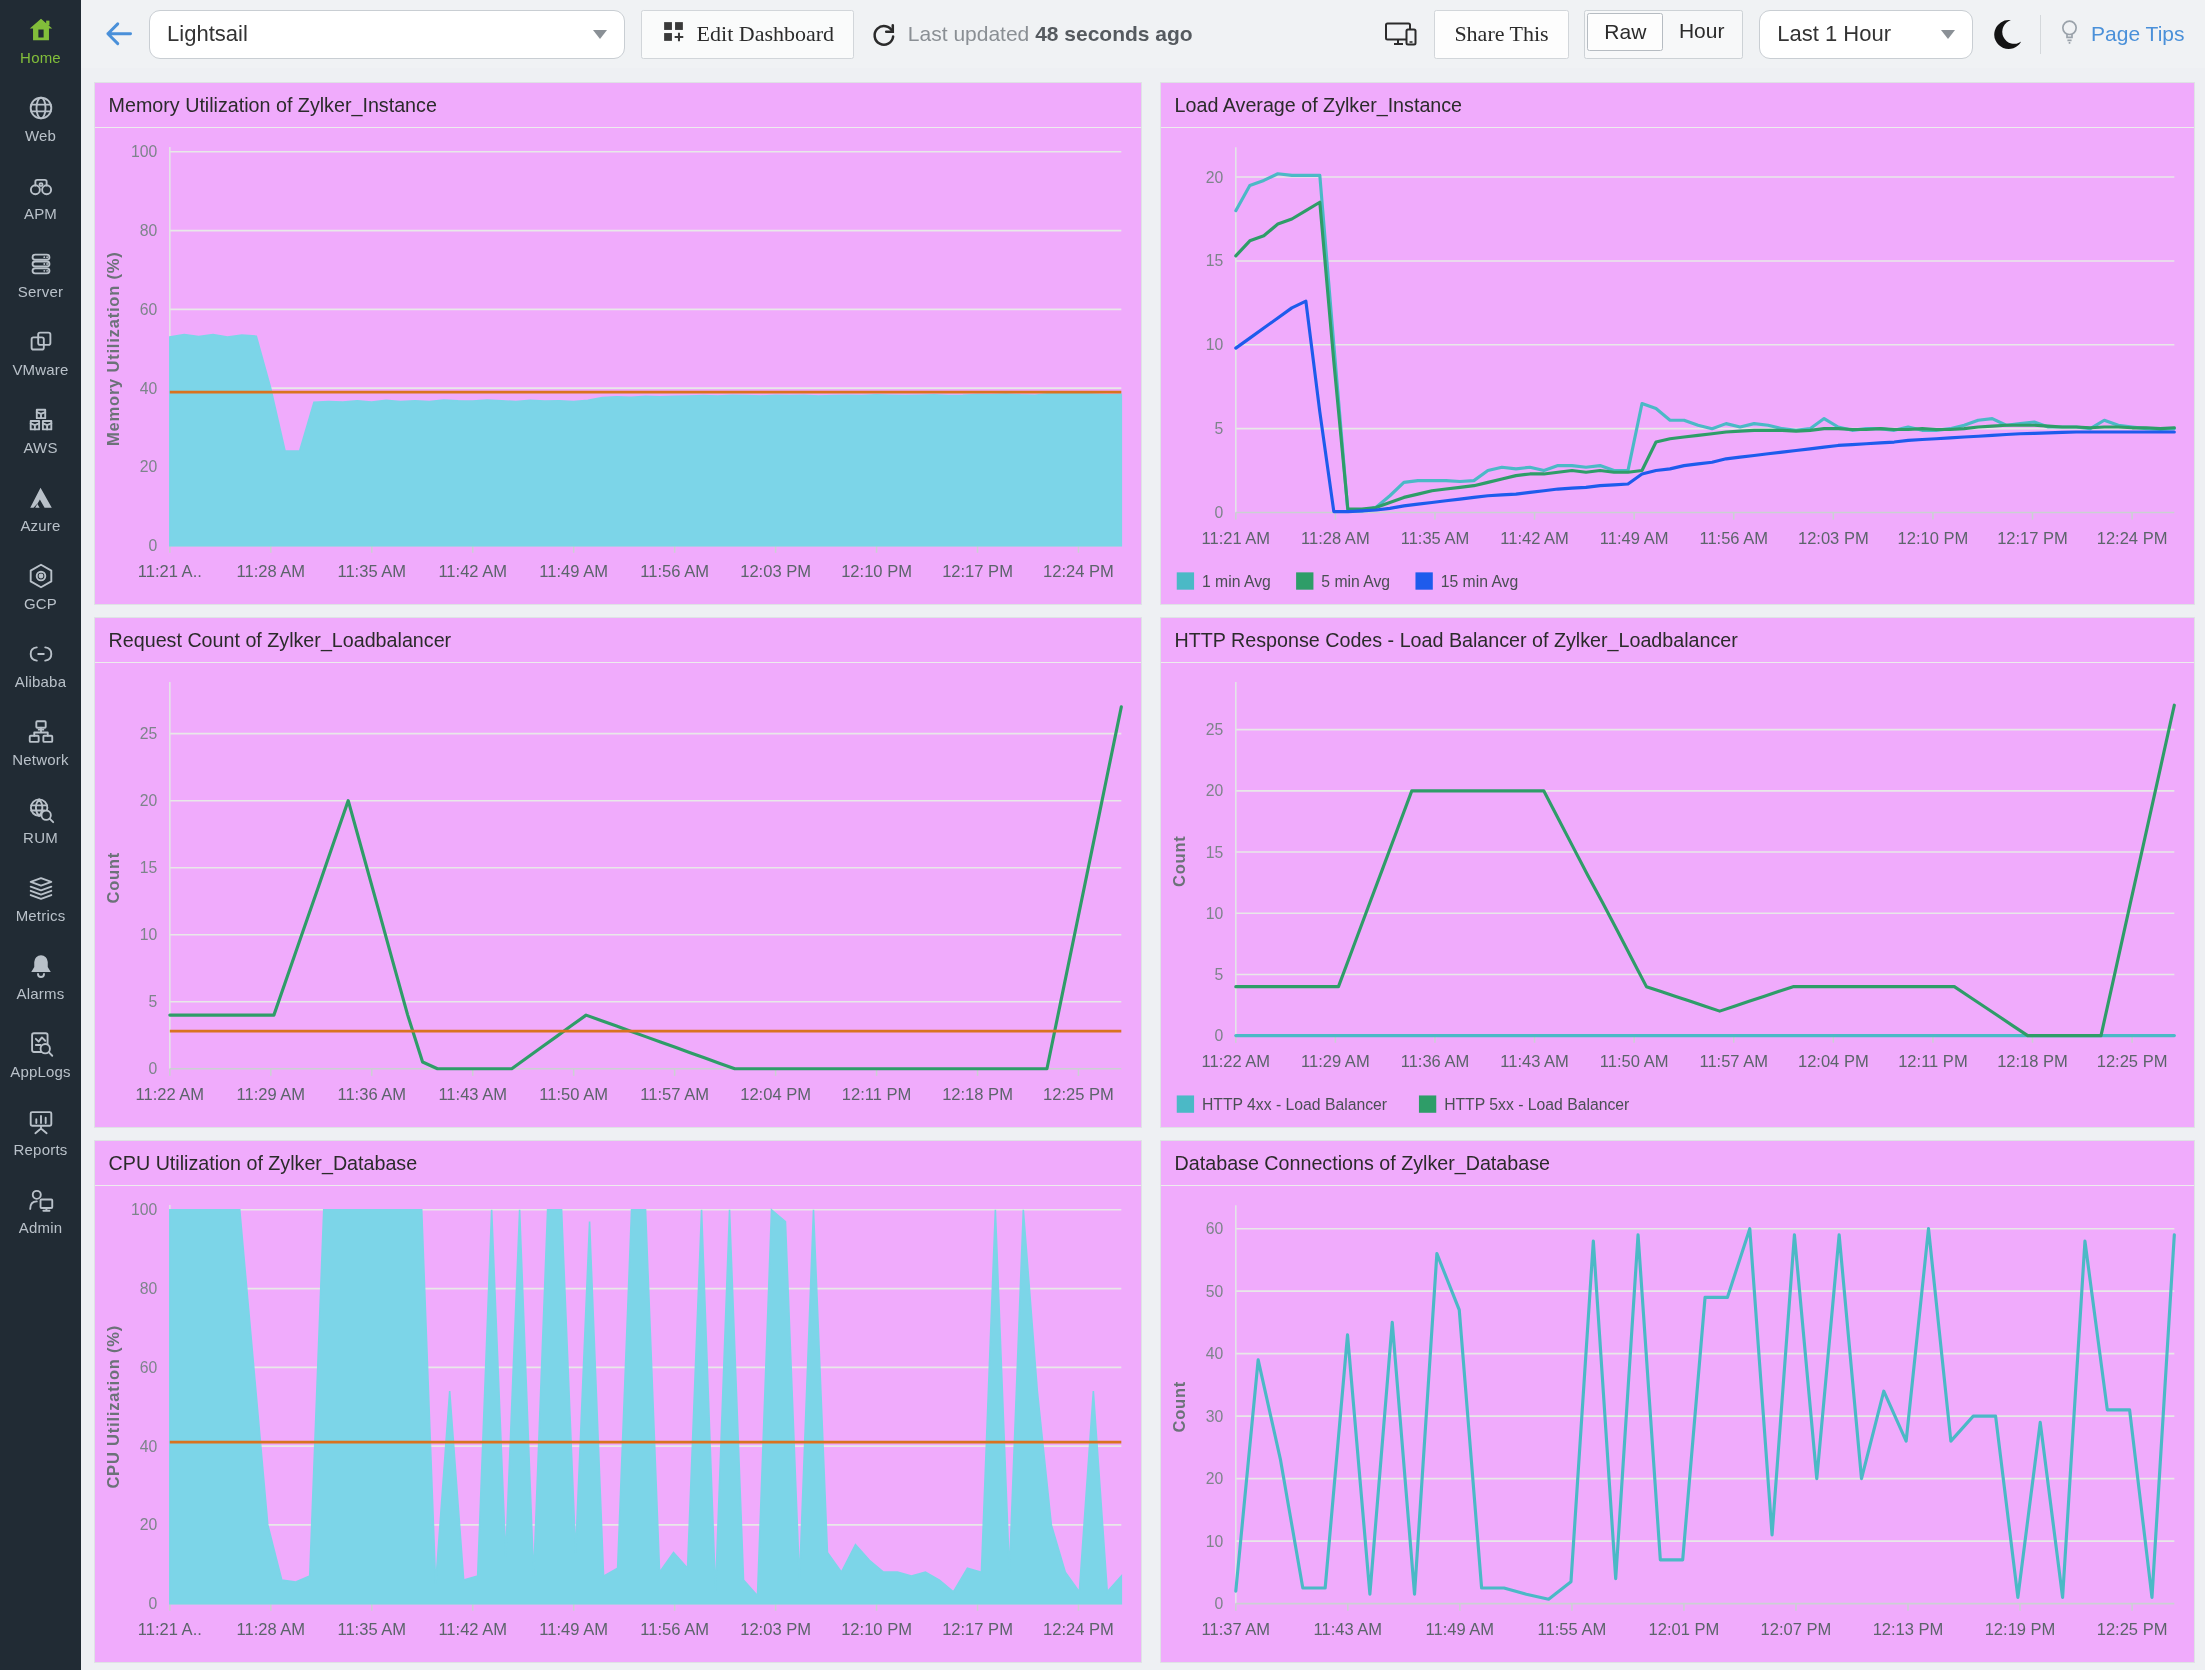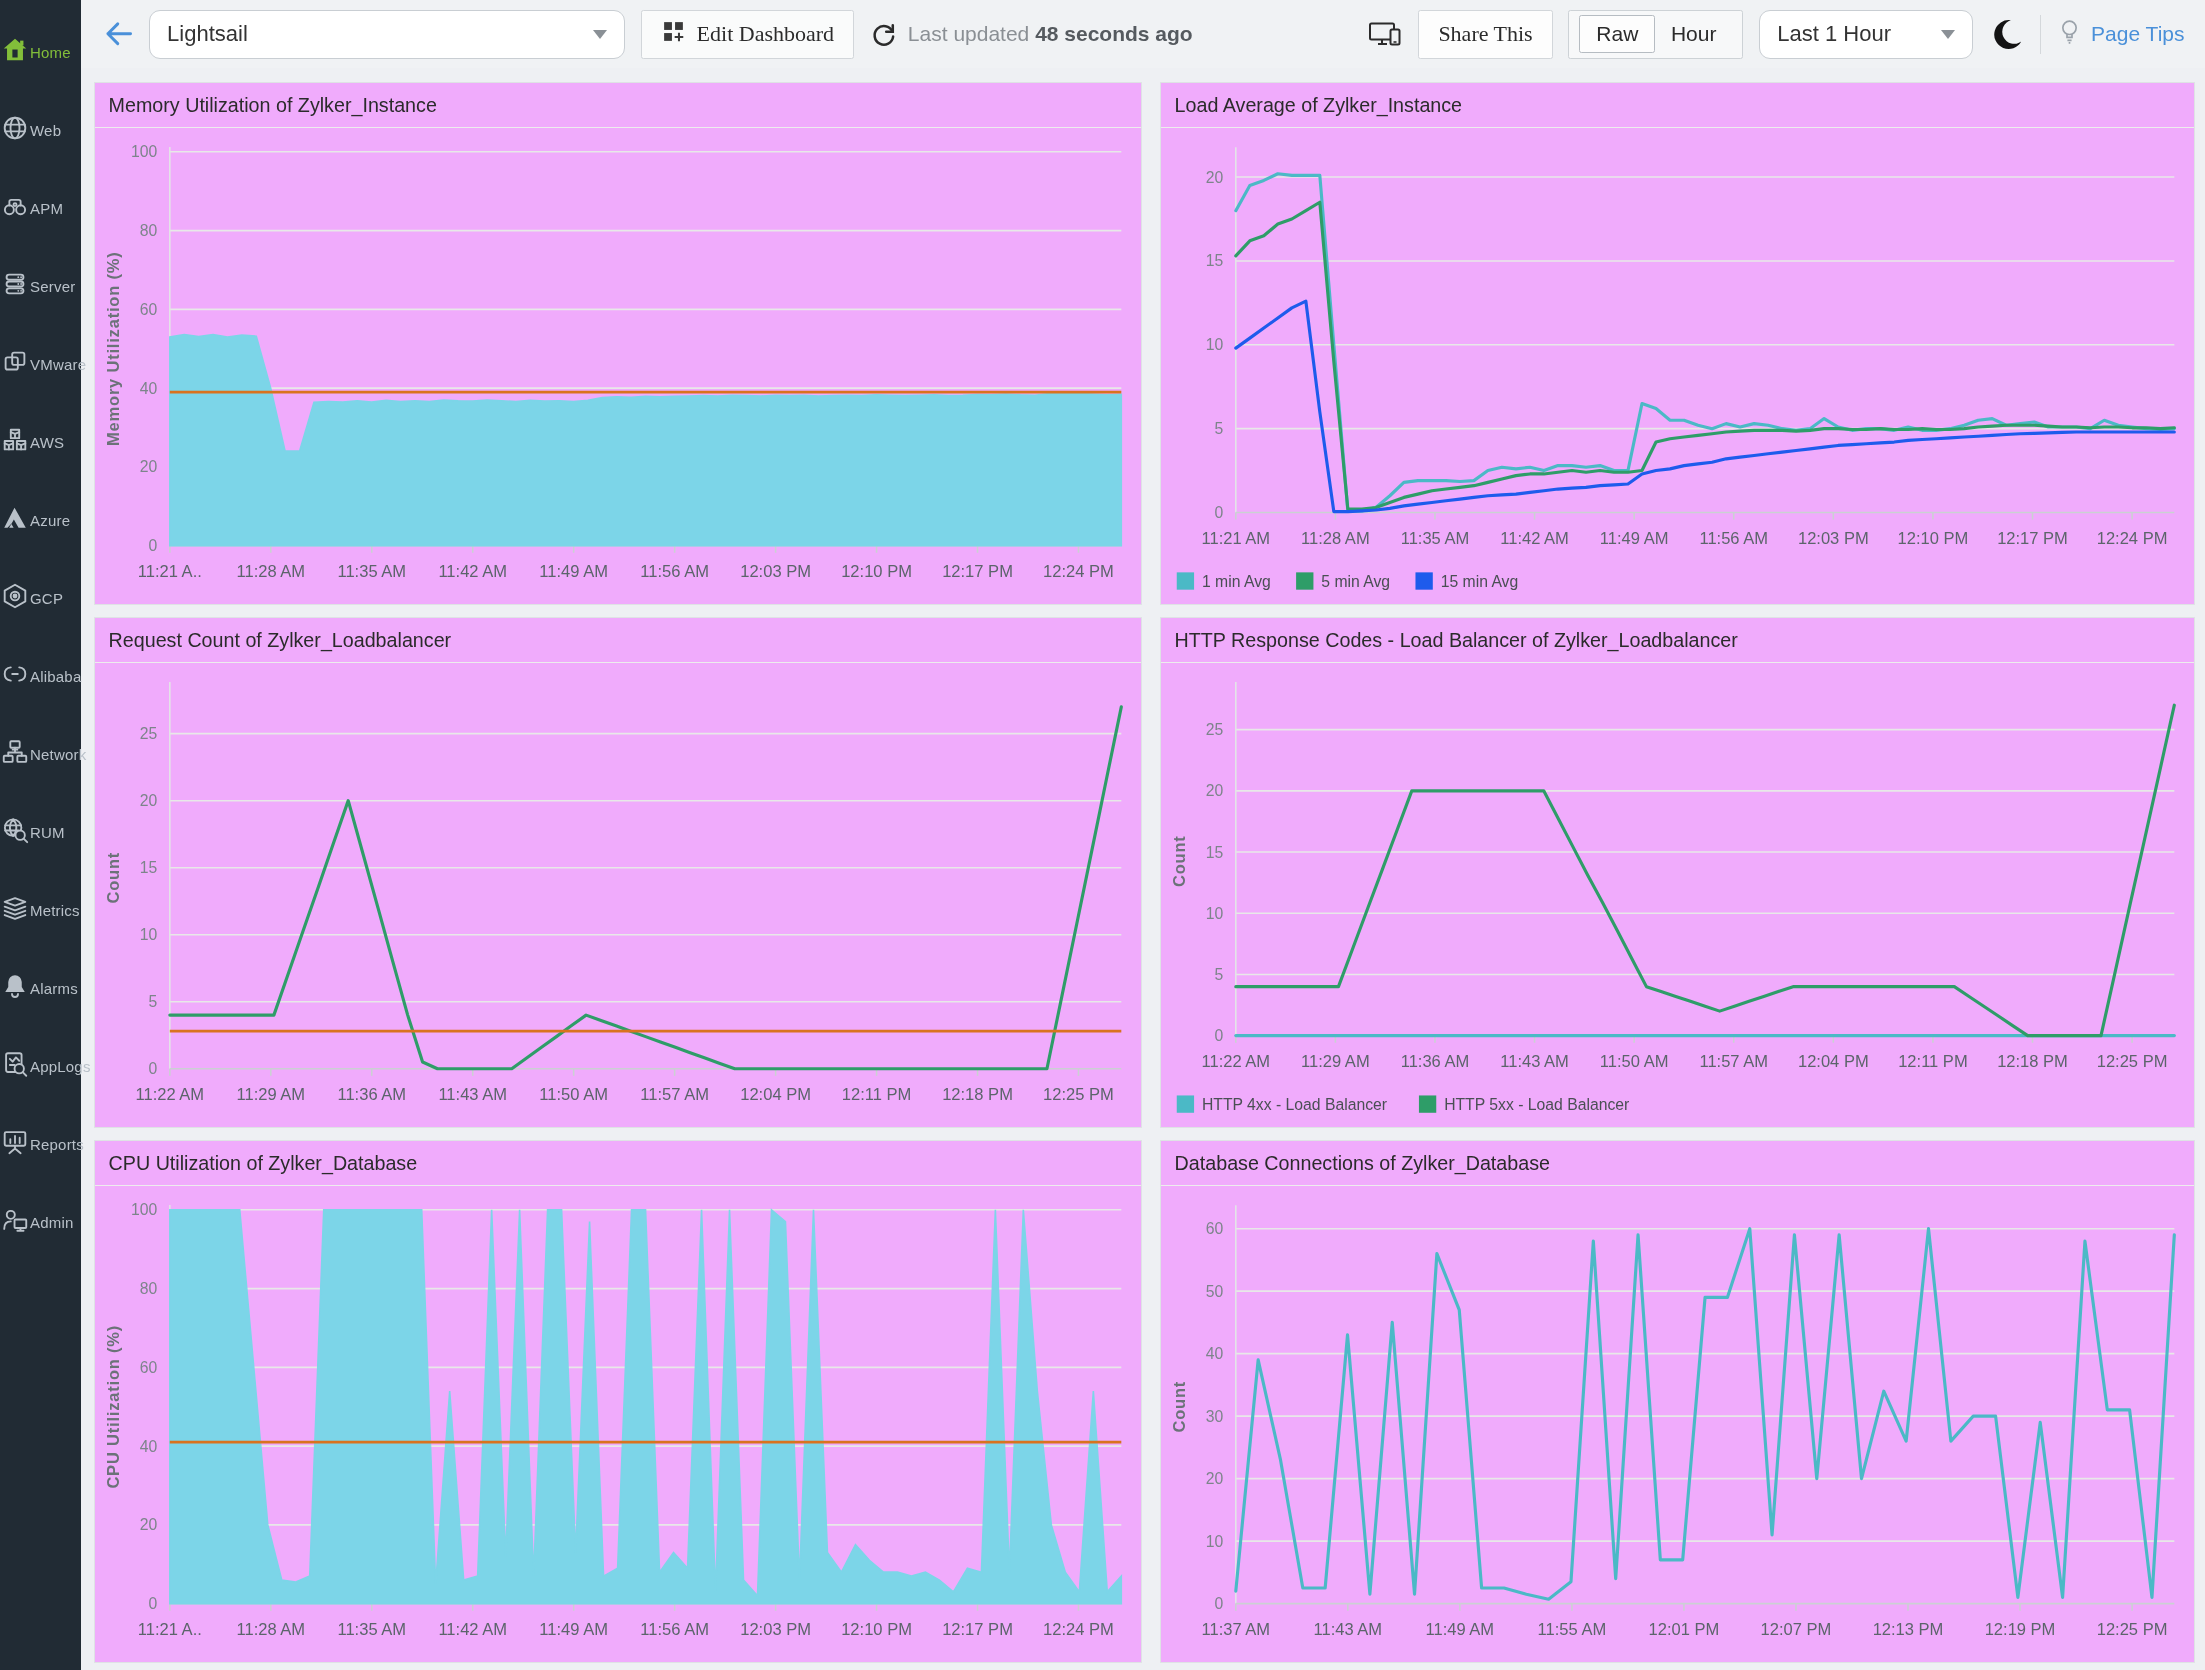--- a/index.html
+++ b/index.html
@@ -1,21 +1,21 @@
 <!DOCTYPE html>
 <html style="font-size:12.6px"><head>
 <meta charset="utf-8">
 <style>
   * { margin:0; padding:0; box-sizing:border-box; }
   html,body { width:2205px; height:1670px; overflow:hidden;
     font-family:"Liberation Sans", sans-serif; background:#eef0f3; }
   
   .sidebar { position:absolute; left:0; top:0; width:81px; height:1670px;
     background:#212b34; display:flex; flex-direction:column; padding-top:7.9px; }
-  .side-item { height:78px; display:flex; flex-direction:row; align-items:center;
+  .side-item { height:78px; display:flex; flex-direction:column; align-items:center;
     justify-content:flex-start; padding-top:7px; cursor:pointer; }
   .side-item .icn { width:30px; height:30px; }
   .side-item .icn svg { width:30px; height:30px; }
   .side-item .lbl { margin-top:3.9px; font-size:15px; color:#b9c1c9; letter-spacing:0.2px; }
   .side-item.active .lbl { color:#82be3a; }
   
   .topbar { position:absolute; left:81px; top:0; width:2124px; height:68px;
     background:#f0f2f4; display:flex; align-items:center; padding:0 20.5px; gap:15.8px; }
   .iconbtn { display:flex; align-items:center; justify-content:center; cursor:pointer; }
   .select { background:#fff; border:0.8px solid #c9ced3; border-radius:11px; height:49px;
@@ -23,22 +23,22 @@
     justify-content:space-between; cursor:pointer; }
   .caret { width:0; height:0; border-left:7px solid transparent; border-right:7px solid transparent;
     border-top:9.5px solid #8a9096; margin-left:15.8px; }
   .dash-select { width:476px; }
   .btn { background:#fafbfb; border:0.8px solid #d2d6da; border-radius:2.4px; height:49px;
     display:flex; align-items:center; gap:11px; padding:0 19px; font-size:22px; color:#2b2b2b;
     cursor:pointer;font-family:Liberation Serif, serif; }
   .lastupd { display:flex; align-items:center; gap:11px; font-size:21px; color:#8a8f94; }
   .lastupd b { color:#555a5f; }
   .right-group { margin-left:auto; display:flex; align-items:center; gap:15.8px; }
-  .seg { display:flex; align-items:center; border:0.8px solid #cdd2d6; background:#f7f8f9;
-    border-radius:2.4px; padding:10px; height:49px; }
+  .seg { display:flex; align-items:flex-start; border:0.8px solid #cdd2d6; background:#f7f8f9;
+    border-radius:2.4px; padding:2px; height:49px; }
   .seg .opt { font-size:21px; color:#2b2b2b; padding:6.3px 15.8px; cursor:pointer; }
   .seg .opt.sel { background:#fdfdfd; border:0.8px solid #b6bcc2; border-radius:2.4px; }
   .range-select { width:214px; }
   .vdiv { width:0.8px; height:39px; background:#d4d8db; }
   .pagetips { display:flex; align-items:center; gap:7.9px; font-size:21px; color:#4a90d9; cursor:pointer; }
   
   .content { position:absolute; left:81px; top:68px; width:2124px; padding:14px 11px 4.7px 12.6px;
     display:grid; grid-template-columns:1048px 1035px; column-gap:18px; row-gap:12.6px; }
   .panel { background:#f0abfc; border:0.8px solid #dfe2e5; }
   .ptitle { font-size:19.7px; color:#2b2b2b; padding:11px 14px 9.5px 14px; border-bottom:0.8px solid #ededed; }

